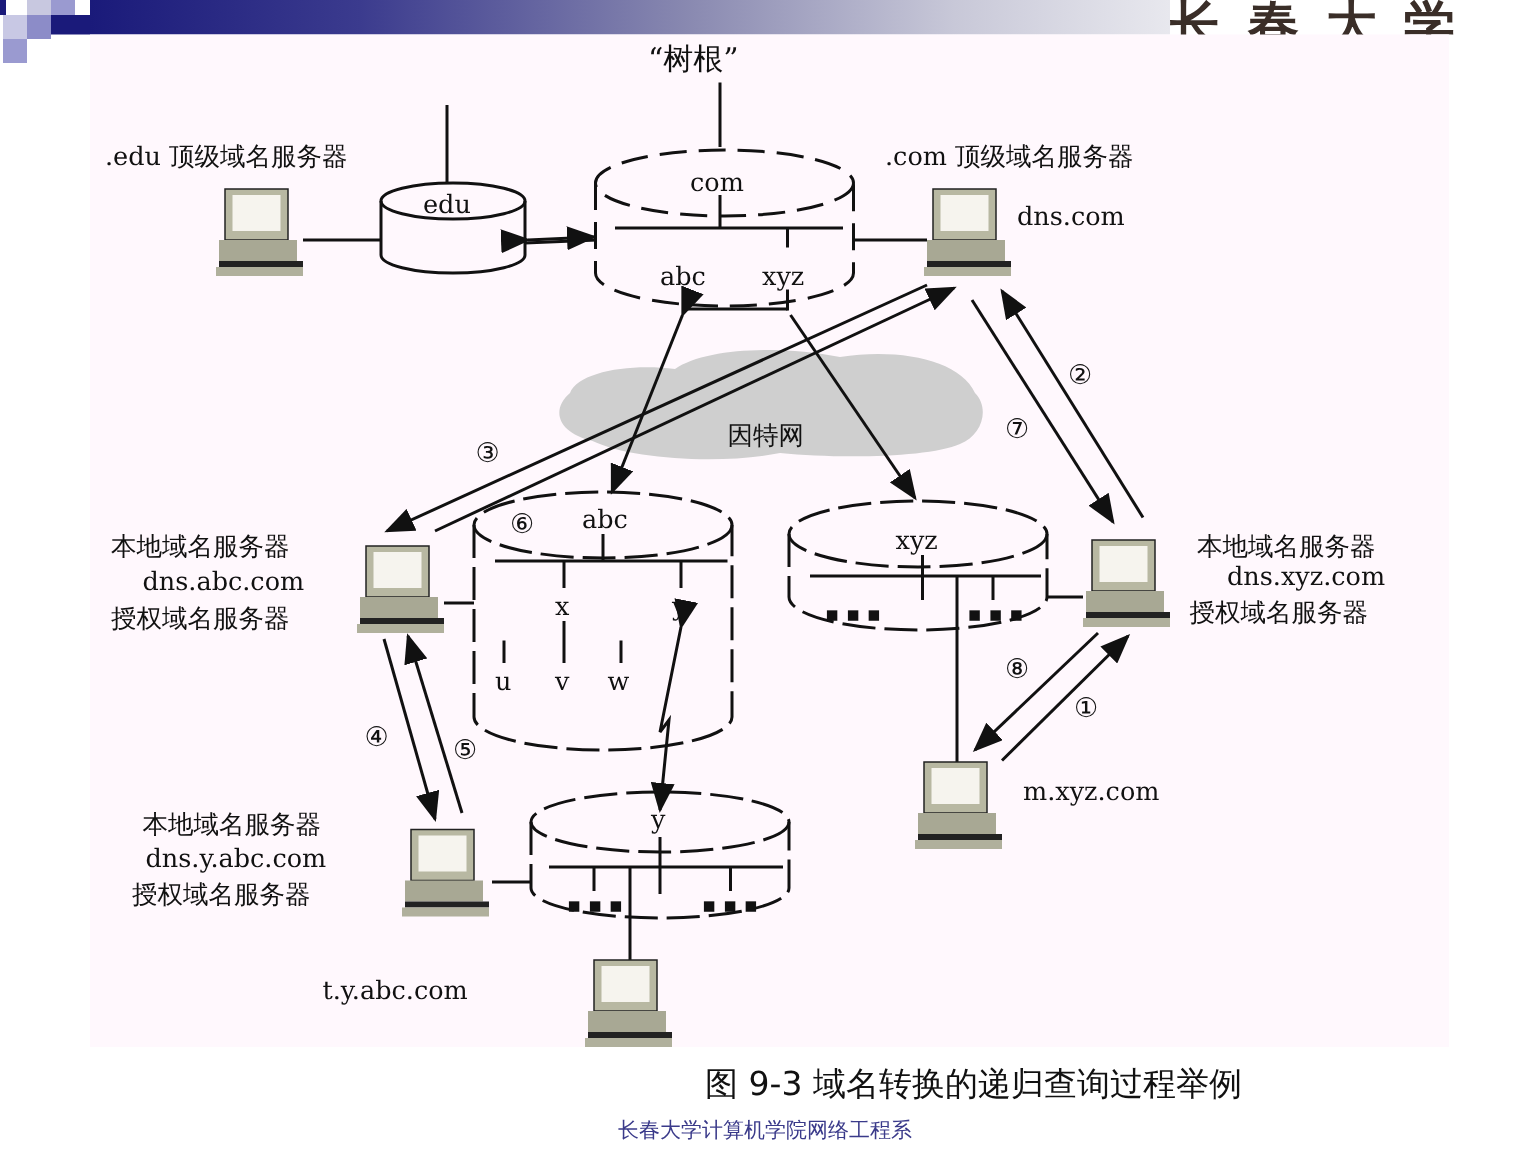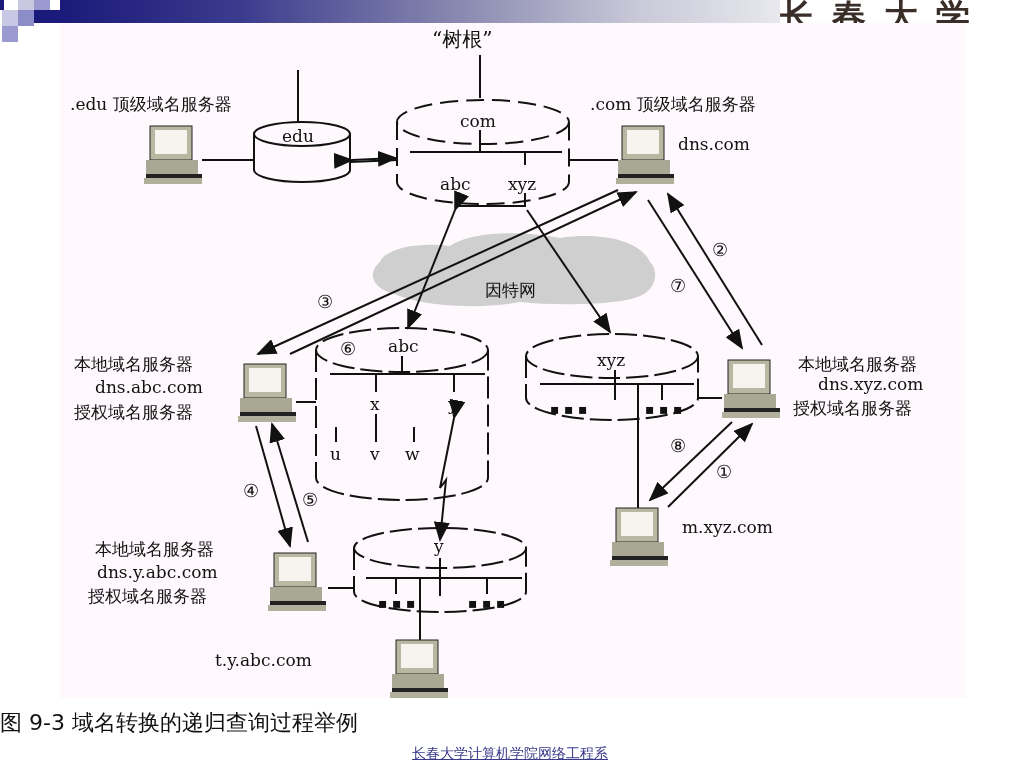--- a/index.html
+++ b/index.html
@@ -3,22 +3,22 @@
 <meta charset="utf-8">
 <style>
   html,body{margin:0;padding:0;background:#ffffff;}
   body{width:1020px;height:766px;position:relative;overflow:hidden;font-family:"DejaVu Serif",serif;}
   .header-bar{position:absolute;left:60px;top:0;width:720px;height:23px;background:linear-gradient(90deg,#1a1a7a 0%,#3b3b8e 25%,#8888b0 55%,#c8c8d8 80%,#e8e8ee 100%);}
   .sq{position:absolute;}
   .calligraphy{position:absolute;left:780px;top:-6px;font-family:"DejaVu Serif",serif;font-size:34px;color:#3a2e28;letter-spacing:18px;font-weight:bold;}
   .diagram{position:absolute;left:60px;top:23px;width:906px;height:675px;background:#fff8fd;}
   svg text{font-family:"DejaVu Serif",serif;fill:#111;}
   .lbl{font-size:17px;}
-  .caption{position:absolute;left:0;width:828px;top:708px;text-align:left;font-family:"DejaVu Sans",sans-serif;font-size:22px;color:#111;}
-  .footer{position:absolute;left:0;width:1020px;top:745px;text-align:center;font-family:"DejaVu Serif",serif;font-size:14px;color:#3a3a8a;text-decoration:underline;}
+  .caption{position:absolute;left:0;width:828px;top:708px;text-align:right;font-family:"DejaVu Sans",sans-serif;font-size:22px;color:#111;}
+  .footer{position:absolute;left:0;width:1020px;top:745px;text-align:center;font-family:"DejaVu Serif",serif;font-size:14px;color:#3a3a8a;}
 </style>
 </head>
 <body>
 
 <div class="sq" style="left:0;top:0;width:4px;height:10px;background:#1a1a7a;"></div>
 <div class="sq" style="left:18px;top:0;width:16px;height:10px;background:#c8c8e0;"></div>
 <div class="sq" style="left:34px;top:0;width:16px;height:10px;background:#9a9ad0;"></div>
 <div class="sq" style="left:2px;top:10px;width:16px;height:16px;background:#c8c8e4;"></div>
 <div class="sq" style="left:18px;top:10px;width:16px;height:16px;background:#8c8cc8;"></div>
 <div class="sq" style="left:34px;top:10px;width:26px;height:13px;background:#1a1a7a;"></div>

